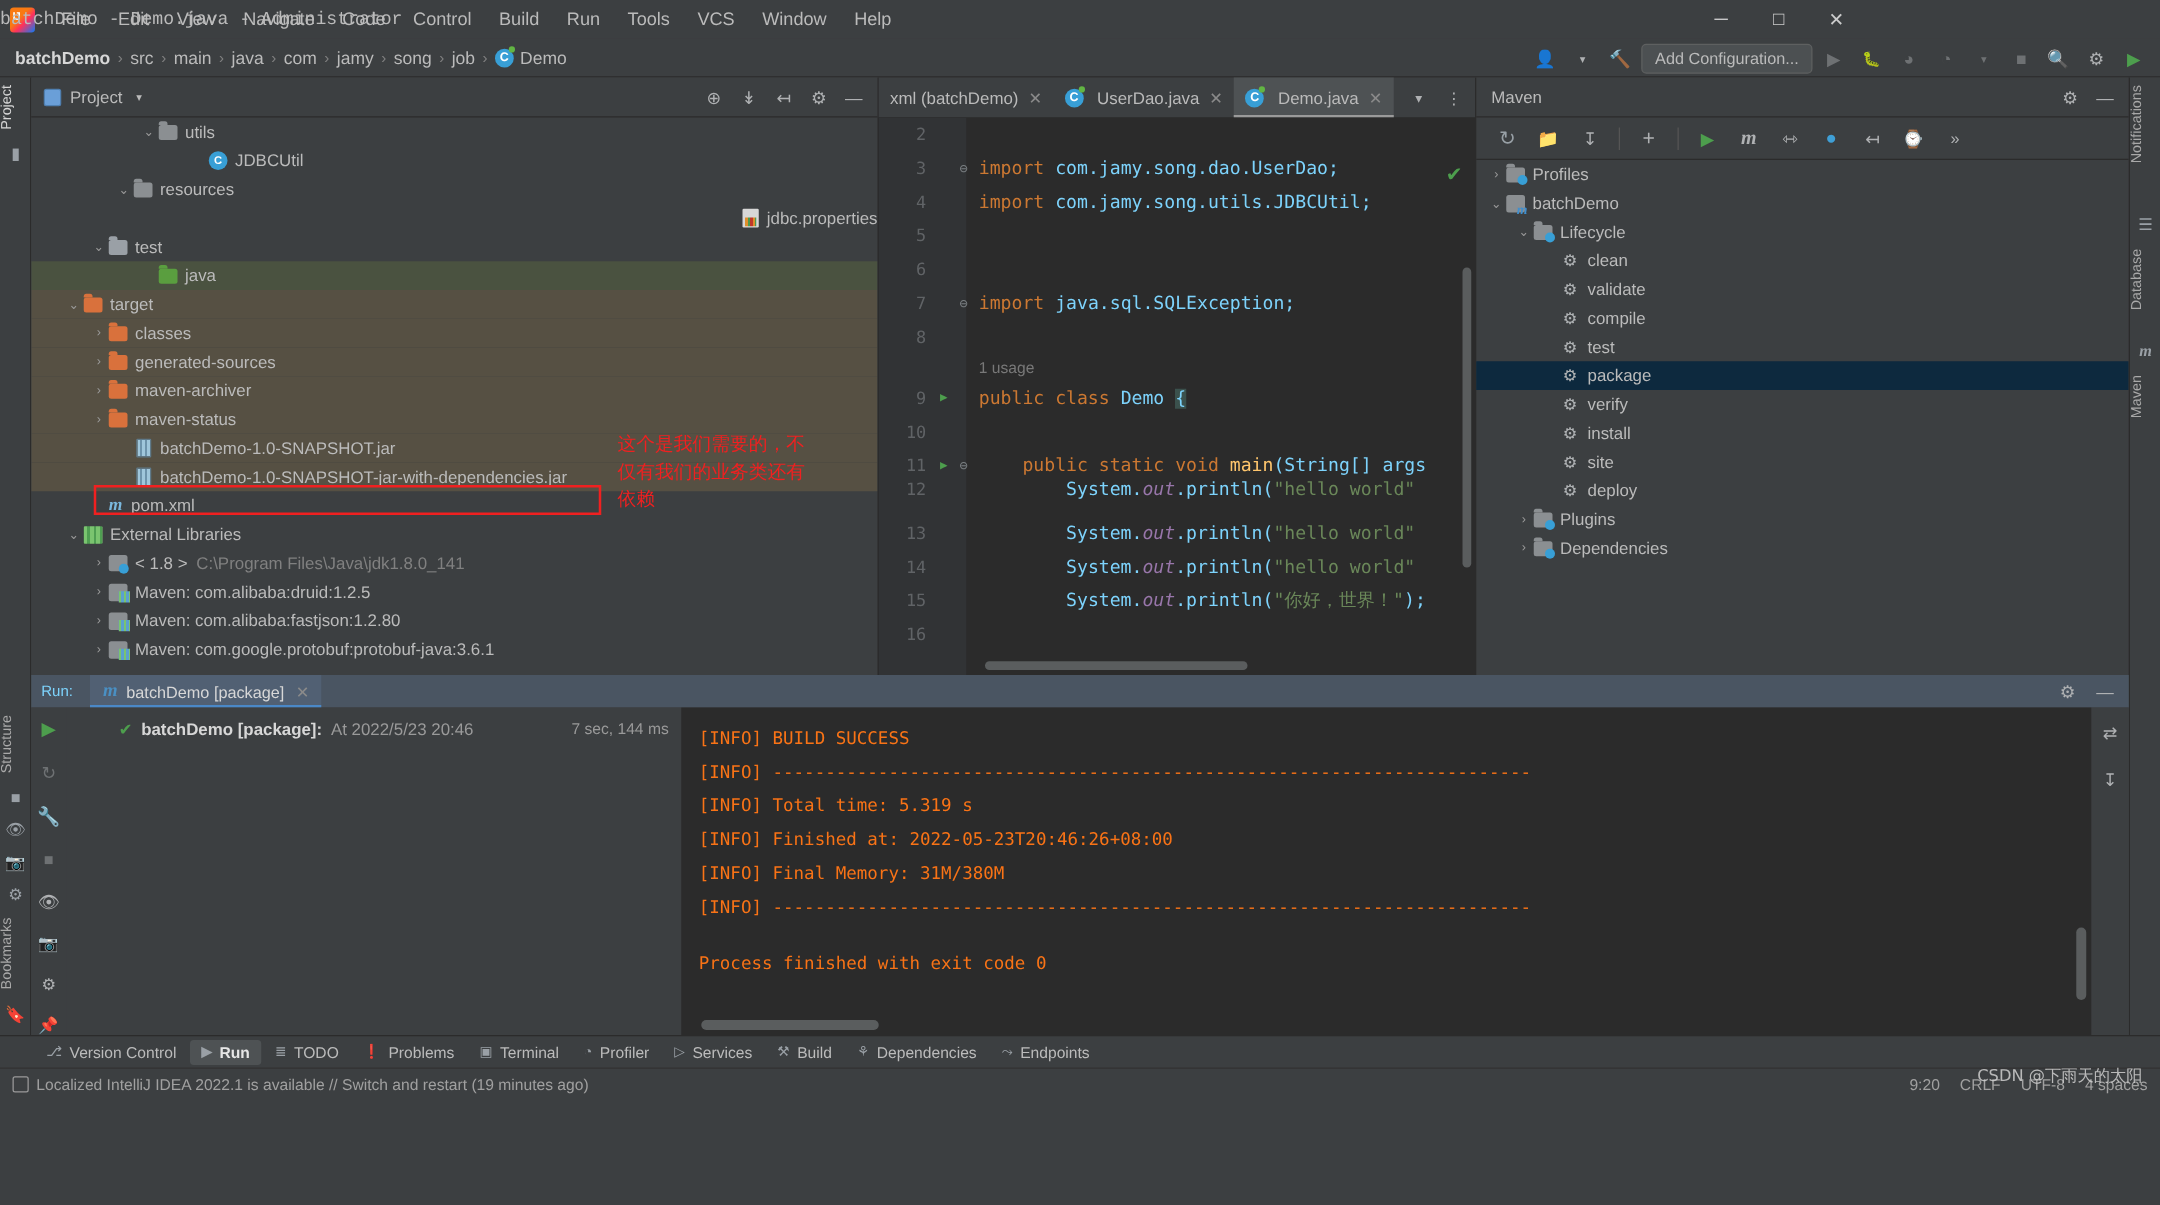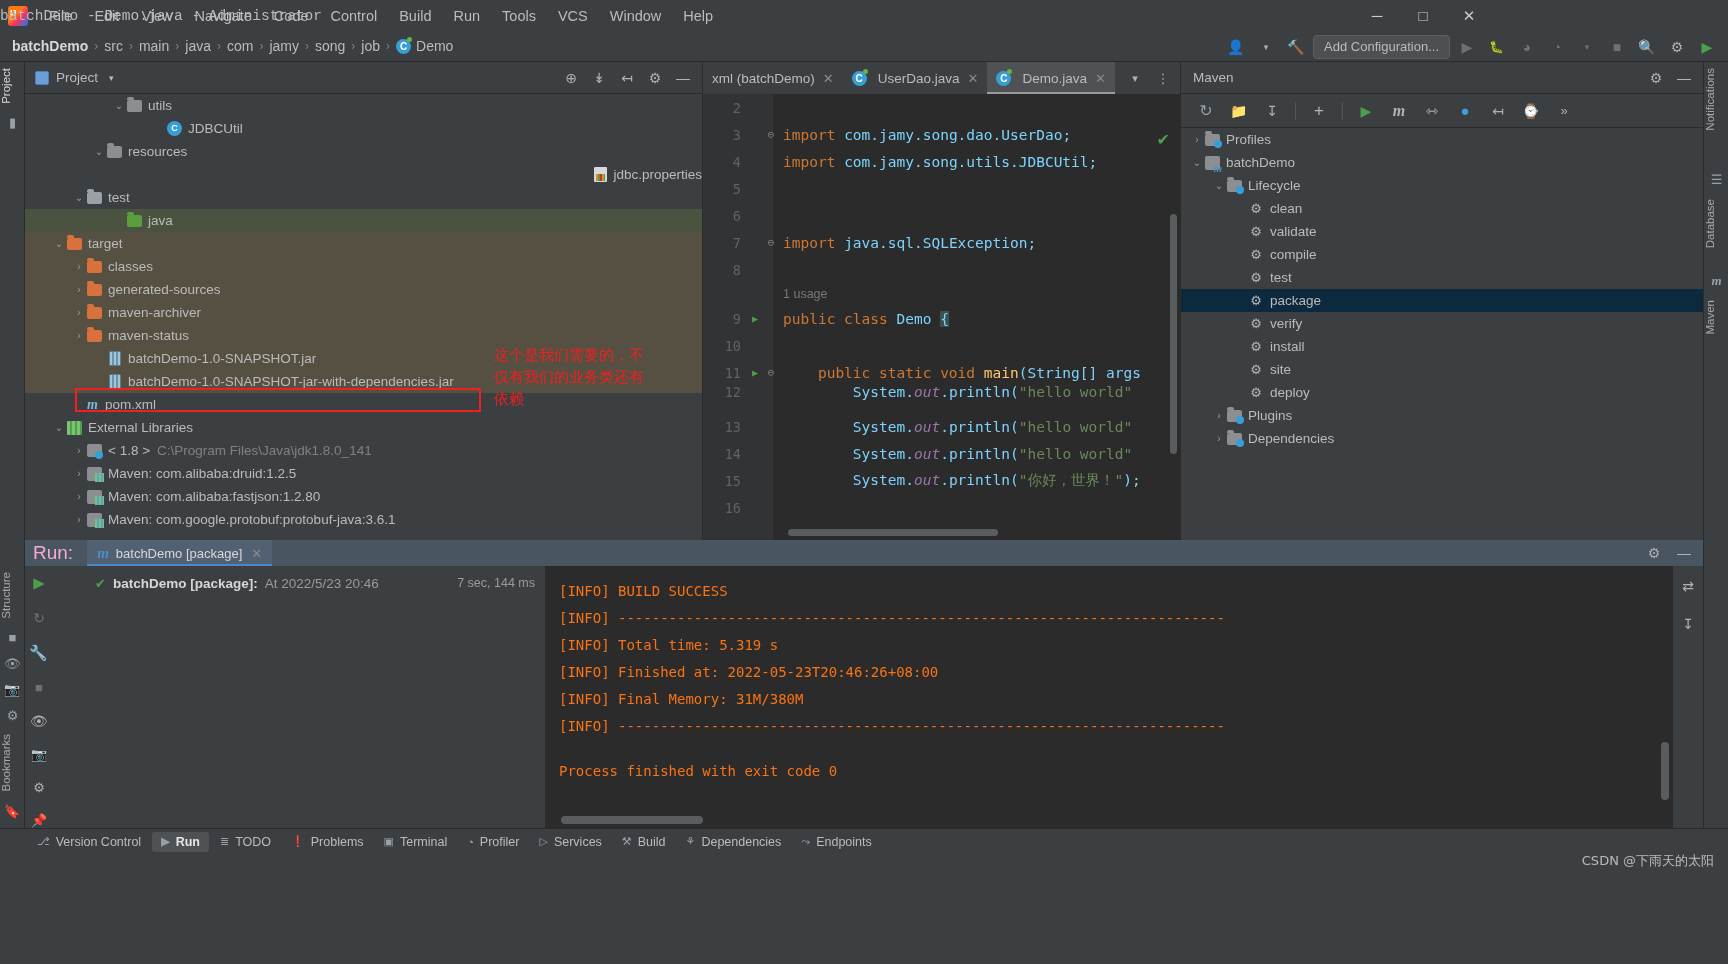--- a/index.html
+++ b/index.html
@@ -217,21 +217,21 @@
     position: absolute; right: 0; top: 62px; width: 25px; height: 778px;
     background: #3c3f41; border-left: 1px solid #2b2b2b;
   }
 
   
   .run-window {
     position: absolute; left: 25px; top: 540px; width: 1678px; height: 288px;
     background: #3c3f41;
   }
   .run-head { height: 26px; background:#4a5562; display:flex; align-items:center; padding-left: 8px; }
-  .run-label { font-size: 19px; color: #f9a8d4; margin-right: 14px; }
+  .run-label { font-size: 12px; color: #7dd3fc; margin-right: 14px; }
   .run-tab {
     display:flex; align-items:center; gap:7px; font-size:13px; color:#d7d7d7;
     padding: 0 10px; height: 26px; position:relative; background:#516073;
   }
   .run-tab::after{content:"";position:absolute;left:0;right:0;bottom:0;height:2px;background:#4a88c7;}
   .run-head-right{ margin-left:auto; display:flex; align-items:center; gap:4px; padding-right:6px;}
   .run-body { position:absolute; top:26px; left:0; right:0; bottom:0; display:flex; }
   .run-left-ico { width: 28px; background:#3c3f41; padding-top: 8px; display:flex;
                   flex-direction:column; align-items:center; gap: 18px; }
   .run-tree { width: 492px; background:#3c3f41; padding-top: 6px; font-size: 13.5px; }
@@ -715,15 +715,25 @@
       <div class="btab">
         <span style="font-size:11px;color:#9aa0a6">⚘</span>
         <span>Dependencies</span>
       </div>
       <div class="btab">
         <span style="font-size:11px;color:#9aa0a6">⤳</span>
         <span>Endpoints</span>
       </div>
     </div>
 
+  <div class="statusbar">
+    <span class="sb-icon"></span>
+    <span>Localized IntelliJ IDEA 2022.1 is available // Switch and restart (19 minutes ago)</span>
+    <span class="sb-right">
+      <span>9:20</span>
+      <span>CRLF</span>
+      <span>UTF-8</span>
+      <span>4 spaces</span>
+    </span>
+  </div>
   <div class="watermark">CSDN @下雨天的太阳</div>
 
 </div>
 
 </body></html>

